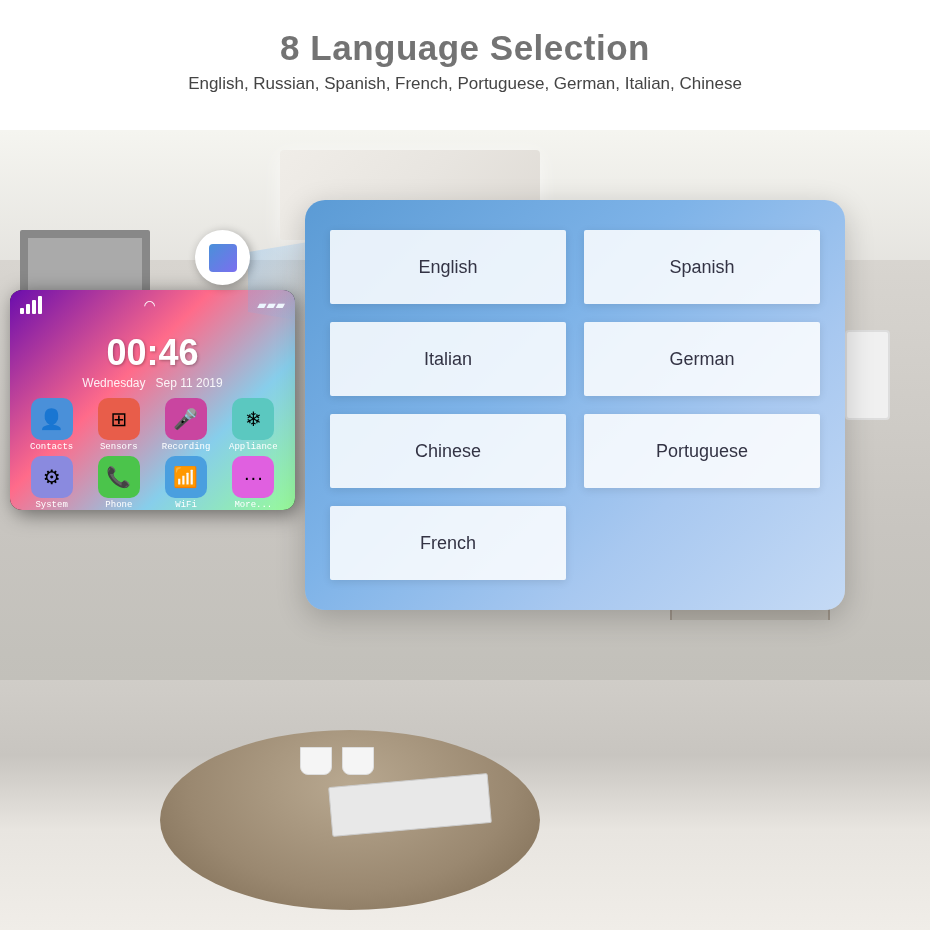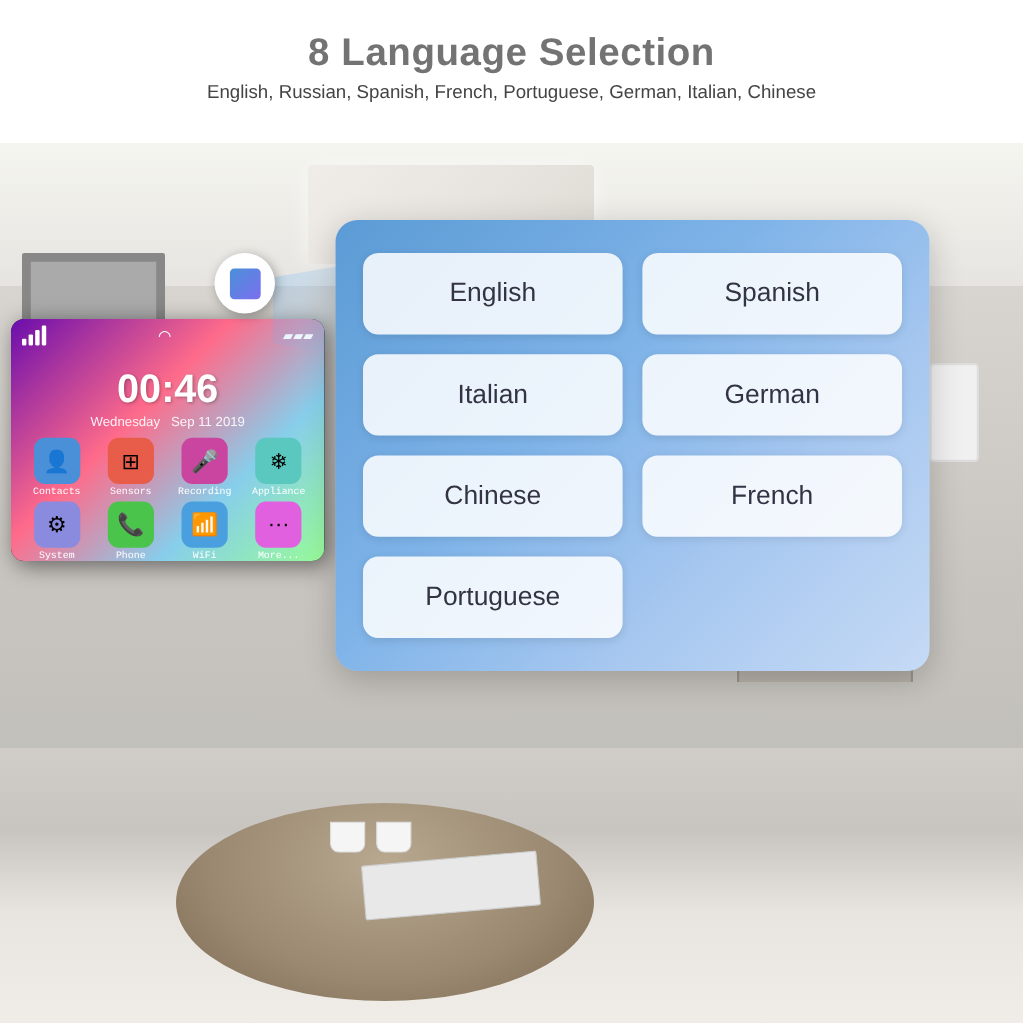--- a/index.html
+++ b/index.html
@@ -311,25 +311,25 @@
     .language-grid {
       display: grid;
       grid-template-columns: 1fr 1fr;
       gap: 18px;
       height: 100%;
     }
 
     .lang-btn {
       background: rgba(255,255,255,0.85);
       border: none;
-      border-radius: 14px;
+      border-radius: 2px;
       display: flex;
       align-items: center;
       justify-content: center;
-      font-size: 24px;
+      font-size: 18px;
       font-weight: 500;
       color: #334;
       cursor: pointer;
       transition: background 0.2s;
       box-shadow: 0 2px 8px rgba(0,0,0,0.1);
     }
 
     
     .right-phone {
       position: absolute;
@@ -450,18 +450,18 @@
     </div>
   </div>
 
   <div class="language-card">
     <div class="language-grid">
       <button class="lang-btn">English</button>
       <button class="lang-btn">Spanish</button>
       <button class="lang-btn">Italian</button>
       <button class="lang-btn">German</button>
       <button class="lang-btn">Chinese</button>
+      <button class="lang-btn">Portuguese</button>
       <button class="lang-btn">French</button>
-      <button class="lang-btn">Portuguese</button>
     </div>
   </div>
 
 </div>
 
 </body></html>

